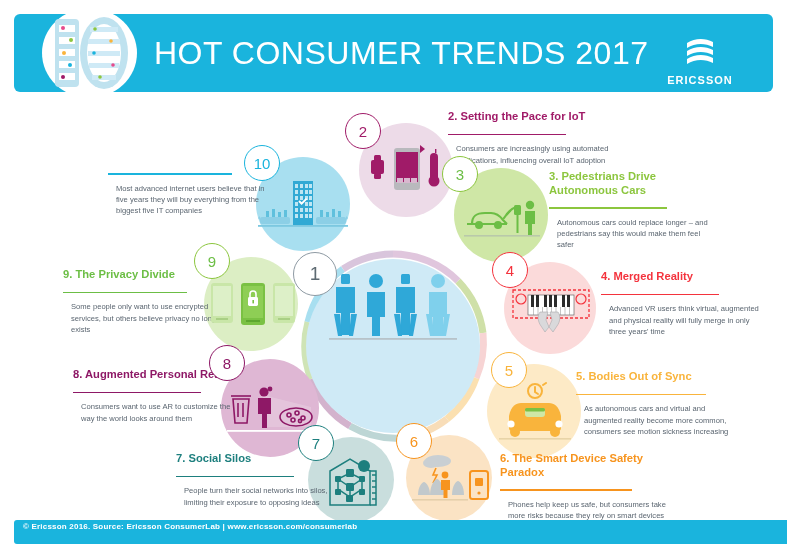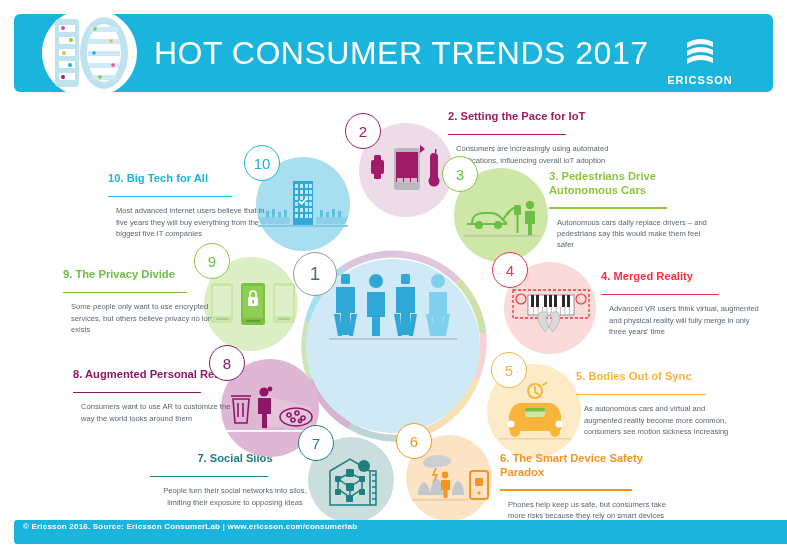--- a/index.html
+++ b/index.html
@@ -241,21 +241,21 @@
           <path d="M61 23 h10 v13 h-3 v12 h-4 v-12 h-3 z"></path>
         </g>
         <rect x="0" y="47" width="76" height="1.6" fill="#b9c9aa"></rect>
       </svg>
     </div>
   </div>
 
   <div class="tb right" style="left:549px;top:170px;width:168px;">
     <h3 style="color:#8cc63e;">3. Pedestrians Drive Autonomous Cars</h3>
     <div class="rule" style="background:#8cc63e;"></div>
-    <p>Autonomous cars daily replace drivers – and pedestrians say this would make them feel safer</p>
+    <p>Autonomous cars could replace longer – and pedestrians say this would make them feel safer</p>
   </div>
 
   <div class="node" style="left:490px;top:252px;width:108px;height:102px;">
     <div class="bubble" style="left:14px;top:10px;width:92px;height:92px;background:#fbdada;"></div>
     <div class="num" style="left:2px;top:0px;color:#f4333d;border:1.4px solid #f4333d;">4</div>
     <div class="node-icon" style="left:22px;top:34px;">
       <svg width="78" height="50" viewBox="0 0 78 50" aria-hidden="true">
         <rect x="1" y="4" width="76" height="28" fill="none" stroke="#f4333d" stroke-width="1.3" stroke-dasharray="3 2"></rect>
         <g>
           <rect x="16" y="9" width="46" height="20" fill="#ffffff" stroke="#555" stroke-width="0.6"></rect>
@@ -383,21 +383,21 @@
           <rect x="22" y="30" width="8" height="8" rx="1.2"></rect>
           <rect x="22" y="42" width="7" height="7" rx="1"></rect>
           <rect x="11" y="36" width="6" height="6" rx="1"></rect>
           <rect x="35" y="36" width="6" height="6" rx="1"></rect>
         </g>
         <circle cx="40" cy="13" r="6" fill="#1d7f7e"></circle>
       </svg>
     </div>
   </div>
 
-  <div class="tb" style="left:150px;top:452px;width:170px;text-align:center;">
+  <div class="tb" style="left:176px;top:452px;width:170px;">
     <h3 style="color:#1d7f7e;">7. Social Silos</h3>
     <div class="rule" style="background:#1d7f7e;width:118px;"></div>
     <p>People turn their social networks into silos, limiting their exposure to opposing ideas</p>
   </div>
 
   <div class="node" style="left:203px;top:345px;width:118px;height:112px;">
     <div class="bubble" style="left:18px;top:14px;width:98px;height:98px;background:#dfb7d4;"></div>
     <div class="num" style="left:6px;top:0px;color:#8e1866;border:1.4px solid #8e1866;">8</div>
     <div class="node-icon" style="left:24px;top:40px;">
       <svg width="88" height="54" viewBox="0 0 88 54" aria-hidden="true">
@@ -511,21 +511,20 @@
             <rect x="68" y="33" width="3" height="5"></rect>
           <rect x="74" y="30" width="3" height="8"></rect>
             <rect x="80" y="32" width="3" height="6"></rect>
         </g>
         <rect x="0" y="46" width="90" height="1.8" fill="#7cc8e0"></rect>
       </svg>
     </div>
   </div>
 
   <div class="tb" style="left:108px;top:172px;width:168px;">
-    <h3 style="color:#1ab4dd;">10. Big Tech for All</h3>
     <div class="rule" style="background:#1ab4dd;width:124px;"></div>
     <p>Most advanced internet users believe that in five years they will buy everything from the biggest five IT companies</p>
   </div>
 
   <div class="footer">
     <div class="footer-text">© Ericsson 2016. Source: Ericsson ConsumerLab  |  www.ericsson.com/consumerlab</div>
   </div>
 
 </div>
 

